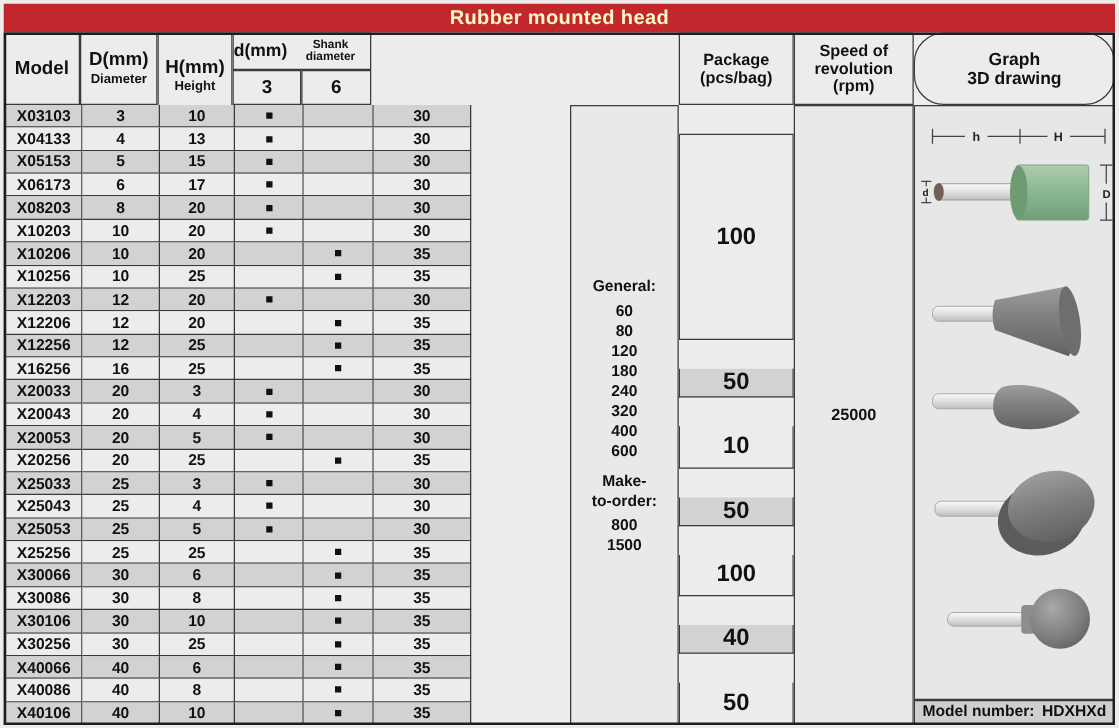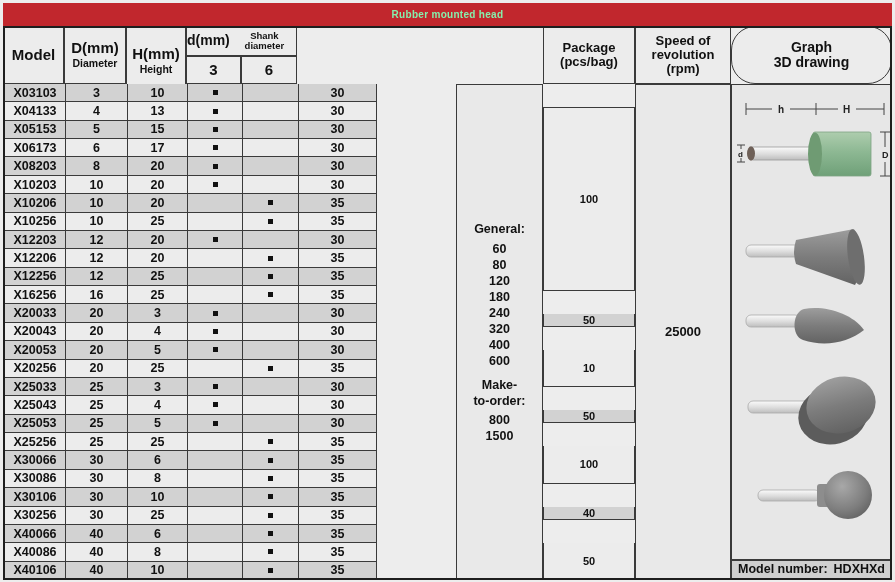--- a/index.html
+++ b/index.html
@@ -9,21 +9,21 @@
     background:#e7e7e7;
     color:#111;
     position:relative;
     overflow:hidden;
   }
   .canvas{position:absolute;inset:0;width:895px;height:582px;background:#ededed;}
   
   .banner{
     position:absolute;left:3px;top:3px;width:889px;height:23px;
     display:flex;align-items:center;justify-content:center;
-    color:#86efac;font-weight:bold;font-size:10px;letter-spacing:.3px;
+    color:#fef9c3;font-weight:bold;font-size:16px;letter-spacing:.3px;
   }
   
   .cell{
     position:absolute;box-sizing:border-box;
     border:1px solid #3a3a3a;
     display:flex;flex-direction:column;align-items:center;justify-content:center;
     text-align:center;background:#ececec;
     line-height:1.1;
   }
   .hdr{background:#ececec;font-weight:bold;font-size:15px;}
@@ -53,21 +53,21 @@
   .grit-list{font-size:12.5px;font-weight:bold;line-height:1.28;}
   .grit-label{margin-bottom:4px;}
   .grit-gap{margin-top:8px;margin-bottom:3px;}
   .pkg-col{
     position:absolute;left:543px;top:84px;width:92px;height:496px;
     display:flex;flex-direction:column;box-sizing:border-box;
   }
   .pkg-cell{
     box-sizing:border-box;border:1px solid #3a3a3a;border-top:none;
     display:flex;align-items:center;justify-content:center;
-    font-size:11px;font-weight:bold;margin-top:23px;
+    font-size:19px;font-weight:bold;margin-top:23px;
   }
   .pkg-cell:first-child{border-top:1px solid #3a3a3a;}
   
   .graph-cell{background:#e7e7e7;}
   .modelnum{
     background:#cfcfcf;font-size:12.5px;font-weight:bold;
     flex-direction:row;gap:6px;
   }
   
   .frame{

